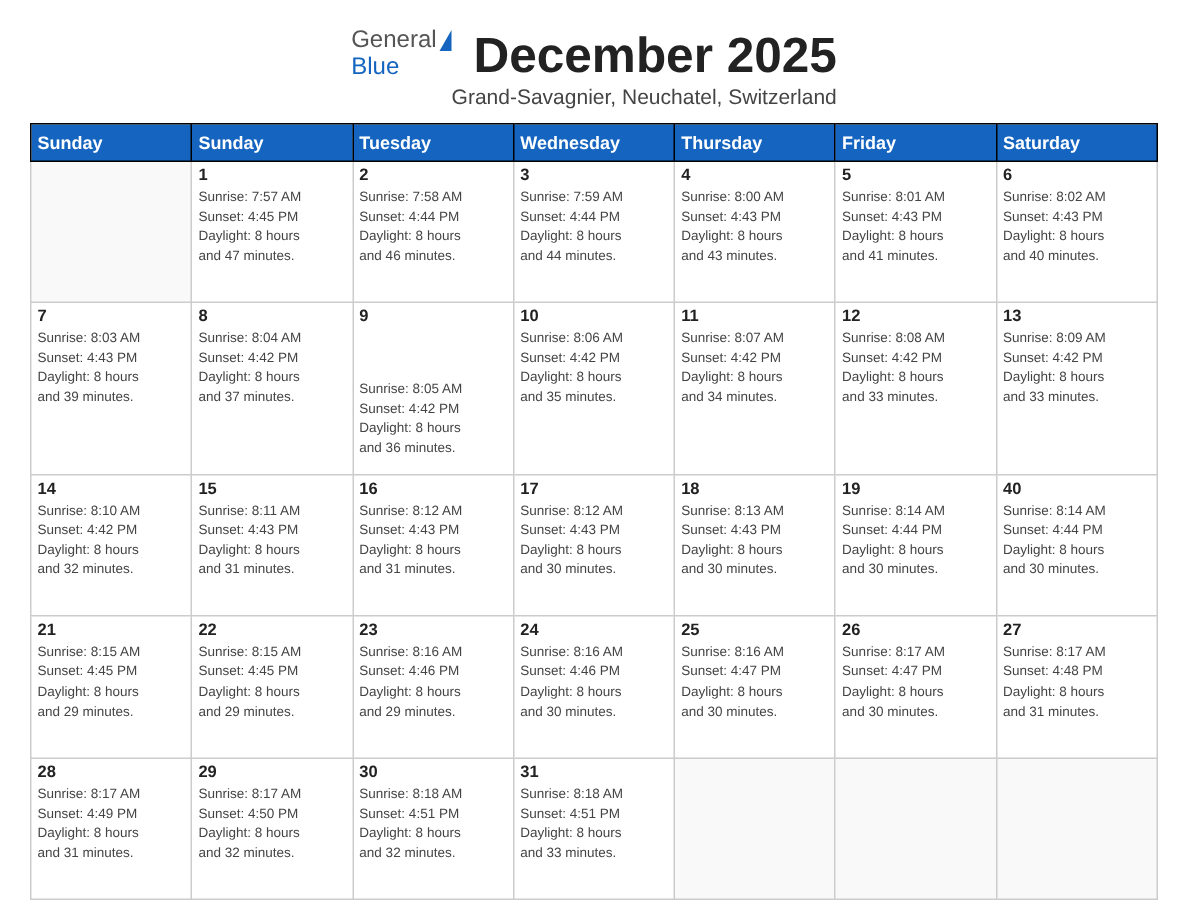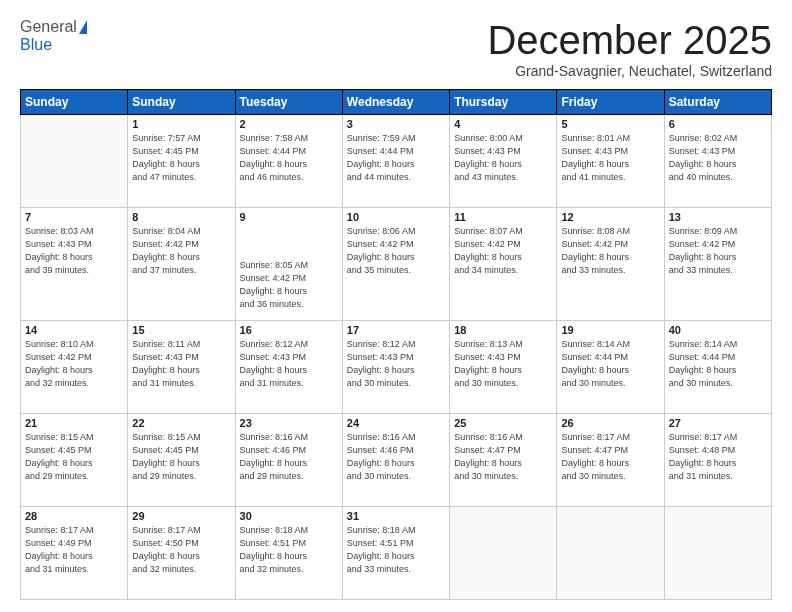--- a/index.html
+++ b/index.html
@@ -9,20 +9,21 @@
       width: 792px;
       height: 612px;
       overflow: hidden;
     }
     .page {
       width: 792px;
       height: 612px;
       padding: 18px 20px 12px 20px;
       display: flex;
       flex-direction: column;
+      align-items: center;
     }
     .header {
       display: flex;
       justify-content: space-between;
       align-items: flex-start;
       margin-bottom: 10px;
     }
     .logo {
       display: flex;
       flex-direction: column;
@@ -40,22 +41,22 @@
       vertical-align: middle;
     }
     .logo-row {
       display: flex;
       align-items: center;
     }
     .title-block {
       text-align: right;
     }
     .month-title {
-      font-size: 40px;
-      font-weight: normal;
+      font-size: 33px;
+      font-weight: bold;
       color: #222;
     }
     .subtitle {
       font-size: 14px;
       color: #444;
     }
     .calendar {
       flex: 1;
       border-collapse: collapse;
       width: 100%;

